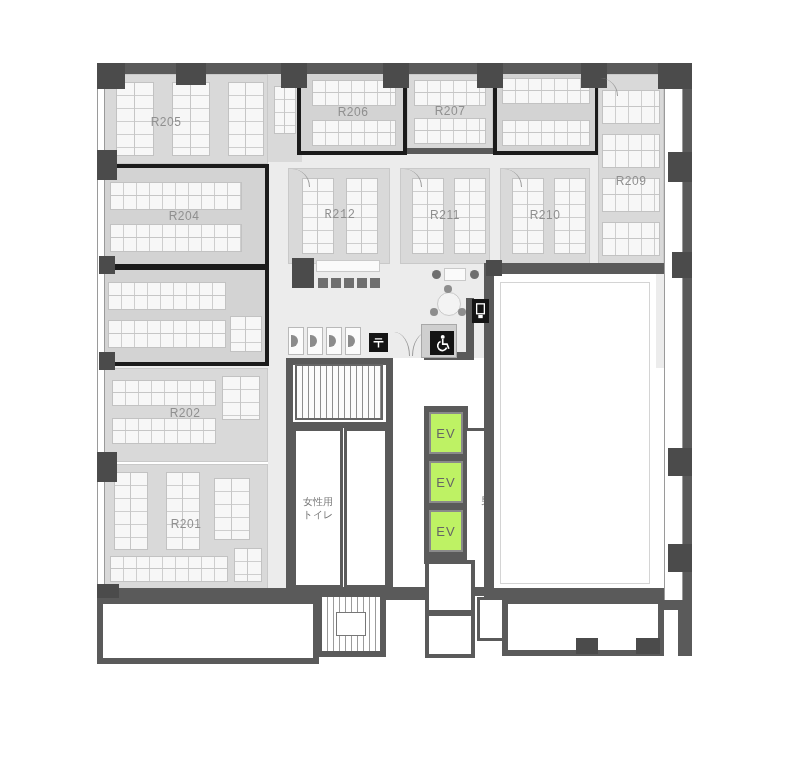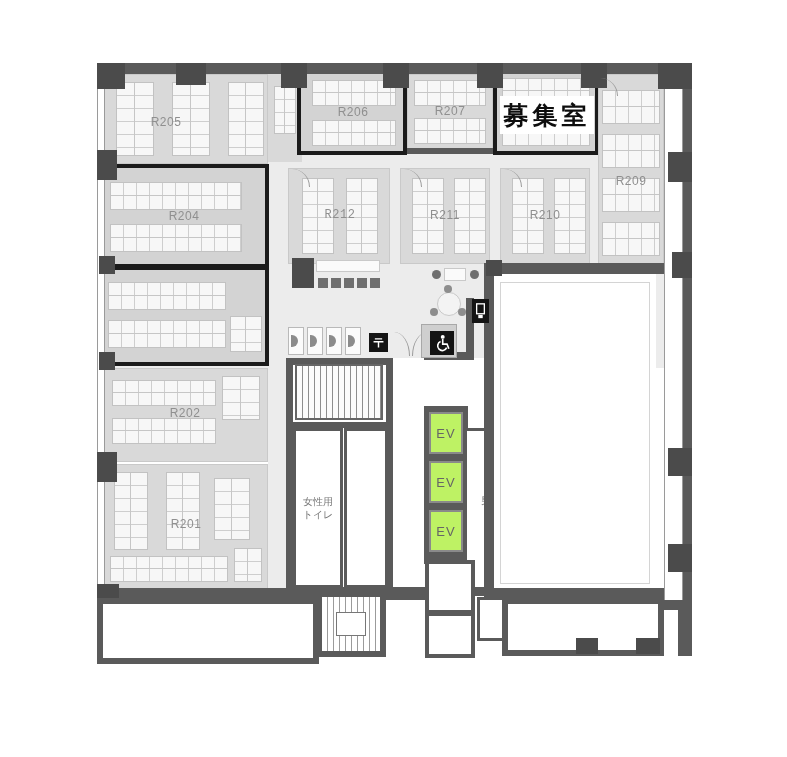--- a/index.html
+++ b/index.html
@@ -237,17 +237,14 @@
   <div class="rlabel" style="left:184px;top:216px;">R204</div>
   <div class="rlabel" style="left:185px;top:413px;">R202</div>
   <div class="rlabel" style="left:186px;top:524px;">R201</div>
   <div class="rlabel" style="left:353px;top:112px;">R206</div>
   <div class="rlabel" style="left:450px;top:111px;">R207</div>
   <div class="rlabel" style="left:631px;top:181px;">R209</div>
   <div class="rlabel" style="left:340px;top:215px;font-family:Liberation Mono, monospace;">R212</div>
   <div class="rlabel" style="left:445px;top:215px;">R211</div>
   <div class="rlabel" style="left:545px;top:215px;">R210</div>
 
-  <div class="recruit-box" style="left:500px;top:96px;width:94px;height:38px;">
-    <span class="recruit-label">募集室</span>
-  </div>
 
 </div>
 
 </body></html>

